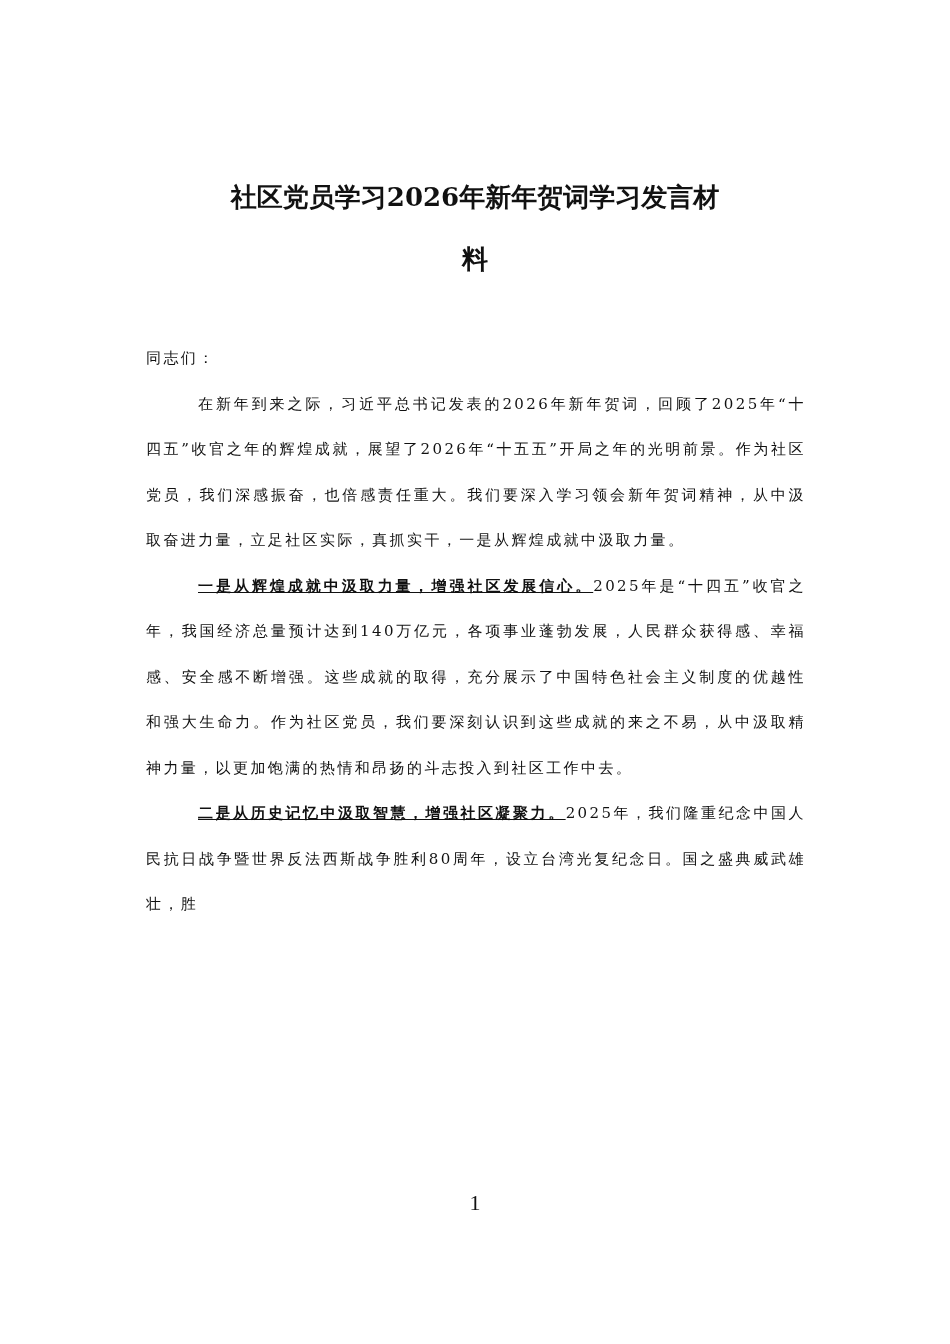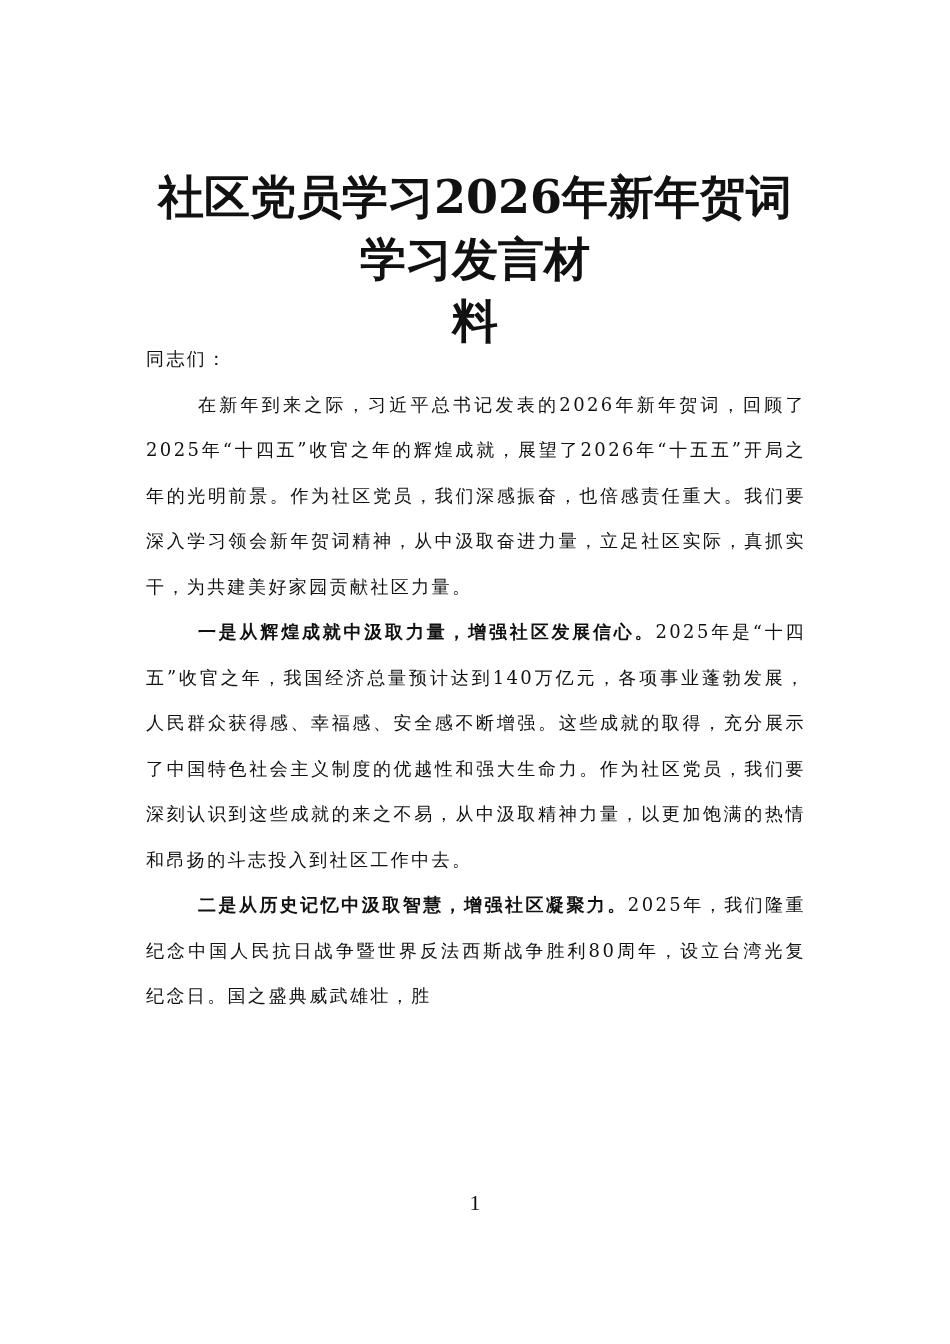--- a/index.html
+++ b/index.html
@@ -24,50 +24,51 @@
       background: #ffffff;
     }
     .title {
       position: absolute;
       left: 140px;
       width: 670px;
       top: 166px;
       text-align: center;
       font-family: "DejaVu Serif", "Liberation Serif", serif;
       font-weight: bold;
-      font-size: 46px;
+      font-size: 26px;
       line-height: 62px;
       letter-spacing: 0px;
       margin: 0;
     }
     .body-text {
       position: absolute;
       left: 146px;
       width: 660px;
       top: 336px;
-      font-size: 18px;
+      font-size: 15px;
       line-height: 45.5px;
       margin: 0;
     }
     .para {
       margin: 0;
       text-align: justify;
       text-align-last: left;
       letter-spacing: 2.4px;
     }
     .indent {
       text-indent: 52px;
     }
     .heading {
       font-family: "DejaVu Sans", "Liberation Sans", sans-serif;
       font-weight: normal;
       letter-spacing: 0.5px;
     }
     .lead {
       font-weight: bold;
+      text-decoration: underline;
     }
     .page-number {
       position: absolute;
       left: 0;
       width: 950px;
       top: 1190px;
       text-align: center;
       font-family: "Liberation Serif", "DejaVu Serif", serif;
       font-size: 22px;
     }
@@ -76,19 +77,19 @@
 <body>
 
 <div class="page">
   <h1 class="title">
     <span>社区党员学习2026年新年贺词学习发言材</span><br>
     <span>料</span>
   </h1>
 
   <div class="body-text">
     <p class="para">同志们：</p>
-    <p class="para indent">在新年到来之际，习近平总书记发表的2026年新年贺词，回顾了2025年“十四五”收官之年的辉煌成就，展望了2026年“十五五”开局之年的光明前景。作为社区党员，我们深感振奋，也倍感责任重大。我们要深入学习领会新年贺词精神，从中汲取奋进力量，立足社区实际，真抓实干，为共建美好家园贡献社区力量。</p>
+    <p class="para indent">在新年到来之际，习近平总书记发表的2026年新年贺词，回顾了2025年“十四五”收官之年的辉煌成就，展望了2026年“十五五”开局之年的光明前景。作为社区党员，我们深感振奋，也倍感责任重大。我们要深入学习领会新年贺词精神，从中汲取奋进力量，立足社区实际，真抓实干，一是从辉煌成就中汲取力量。</p>
     <p class="para indent"><span class="lead">一是从辉煌成就中汲取力量，增强社区发展信心。</span><span>2025年是“十四五”收官之年，我国经济总量预计达到140万亿元，各项事业蓬勃发展，人民群众获得感、幸福感、安全感不断增强。这些成就的取得，充分展示了中国特色社会主义制度的优越性和强大生命力。作为社区党员，我们要深刻认识到这些成就的来之不易，从中汲取精神力量，以更加饱满的热情和昂扬的斗志投入到社区工作中去。</span></p>
     <p class="para indent"><span class="lead">二是从历史记忆中汲取智慧，增强社区凝聚力。</span><span>2025年，我们隆重纪念中国人民抗日战争暨世界反法西斯战争胜利80周年，设立台湾光复纪念日。国之盛典威武雄壮，胜</span></p>
   </div>
 
   <div class="page-number">1</div>
 </div>
 
 </body></html>

